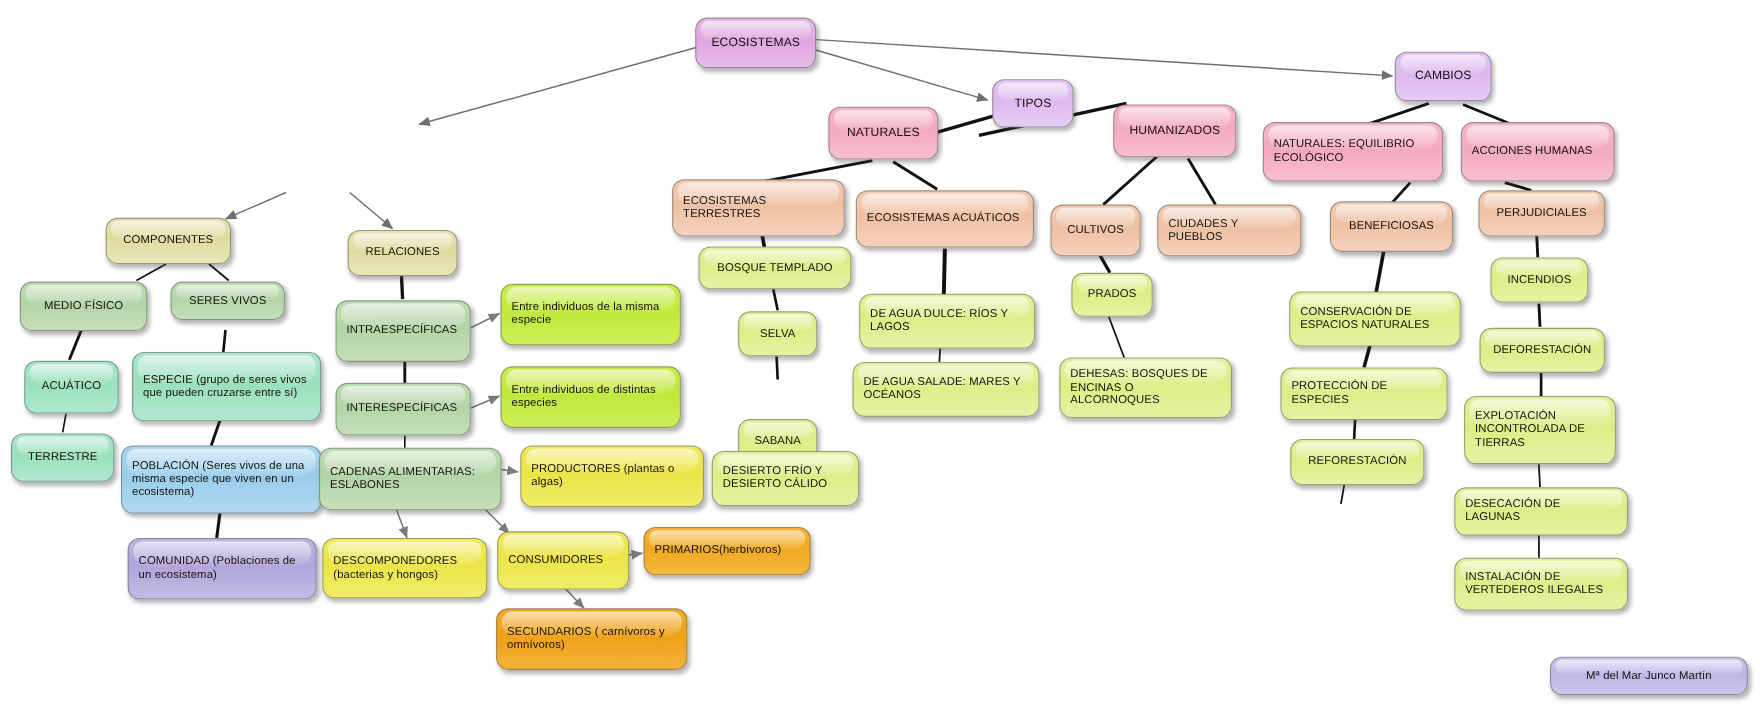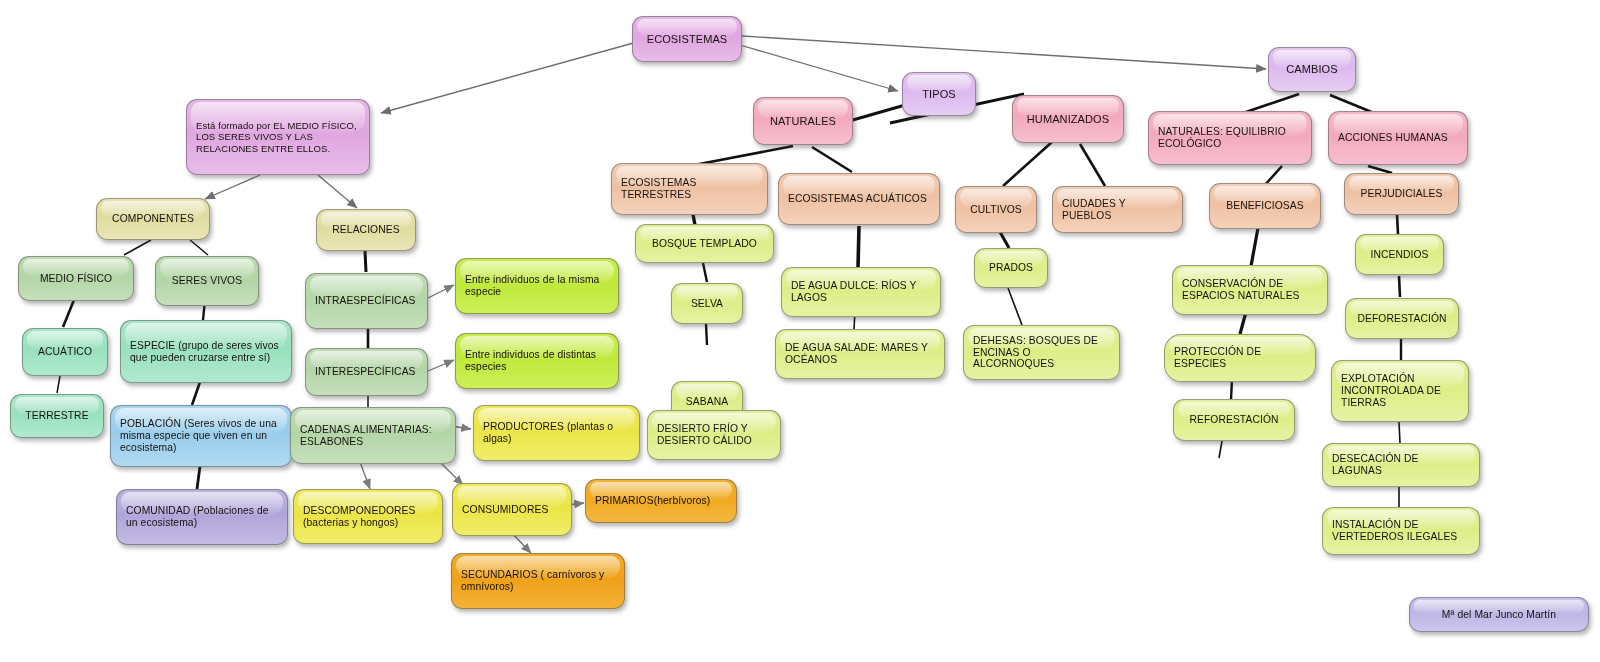--- a/index.html
+++ b/index.html
@@ -137,37 +137,34 @@
       <path d="M1401,339 L1401,360" stroke-width="2.4"></path>
       <path d="M1399,422 L1400,443" stroke-width="1.6"></path>
       <path d="M1399,486 L1399,507" stroke-width="1.6"></path>
     </g>
   </svg>
 
   <div class="node ctr c-orchid fs11" style="left:632px; top:16px; width:110px; height:46px;">
     <span class="txt">ECOSISTEMAS</span>
   </div>
 
-  <div class="node lft c-orchid fs9" style="left:186px; top:99px; width:184px; height:76px;">
-    <span class="txt">Está formado por EL MEDIO FÍSICO, LOS SERES VIVOS Y LAS RELACIONES ENTRE ELLOS.</span>
-  </div>
 
   <div class="node ctr c-khaki fs10" style="left:96px; top:198px; width:114px; height:42px;">
     <span class="txt">COMPONENTES</span>
   </div>
 
   <div class="node ctr c-khaki fs10" style="left:316px; top:209px; width:100px; height:42px;">
     <span class="txt">RELACIONES</span>
   </div>
 
   <div class="node ctr c-sage fs10" style="left:18px; top:256px; width:116px; height:45px;">
     <span class="txt">MEDIO FÍSICO</span>
   </div>
 
-  <div class="node ctr c-sage fs10" style="left:155px; top:256px; width:104px; height:50px;">
+  <div class="node ctr c-sage fs10" style="left:155px; top:256px; width:104px; height:35px;">
     <span class="txt">SERES VIVOS</span>
   </div>
 
   <div class="node ctr c-mint fs10" style="left:22px; top:328px; width:86px; height:48px;">
     <span class="txt">ACUÁTICO</span>
   </div>
 
   <div class="node ctr c-mint fs10" style="left:10px; top:394px; width:94px; height:44px;">
     <span class="txt">TERRESTRE</span>
   </div>
@@ -301,21 +298,21 @@
   </div>
 
   <div class="node ctr c-peach fs10" style="left:1344px; top:173px; width:115px; height:42px;">
     <span class="txt">PERJUDICIALES</span>
   </div>
 
   <div class="node lft c-lime fs10" style="left:1172px; top:265px; width:156px; height:50px;">
     <span class="txt">CONSERVACIÓN DE ESPACIOS NATURALES</span>
   </div>
 
-  <div class="node lft c-lime fs10" style="left:1164px; top:334px; width:152px; height:48px;border-radius:17px;">
+  <div class="node lft c-lime fs10" style="left:1164px; top:334px; width:152px; height:48px;">
     <span class="txt">PROTECCIÓN DE ESPECIES</span>
   </div>
 
   <div class="node ctr c-lime fs10" style="left:1173px; top:399px; width:122px; height:42px;">
     <span class="txt">REFORESTACIÓN</span>
   </div>
 
 
   <div class="node ctr c-lime fs10" style="left:1355px; top:234px; width:89px; height:41px;">
     <span class="txt">INCENDIOS</span>

